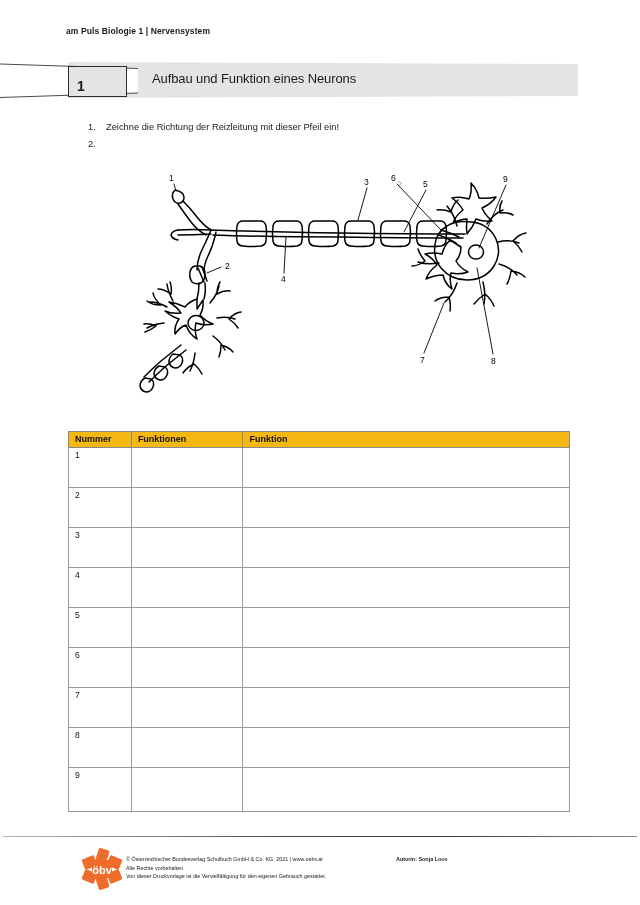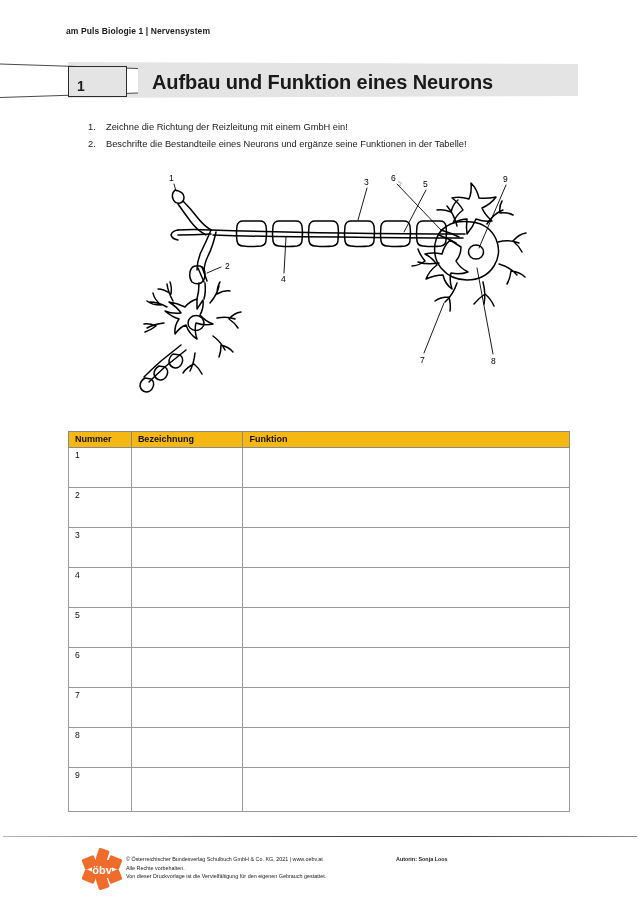--- a/index.html
+++ b/index.html
@@ -75,22 +75,22 @@
     left: 8px;
     bottom: 3px;
     font-size: 14px;
     font-weight: bold;
     line-height: 1;
   }
   .band-title {
     position: absolute;
     left: 152px;
     top: 11px;
-    font-size: 20px;
-    font-weight: bold;
+    font-size: 13px;
+    font-weight: normal;
     letter-spacing: -0.1px;
     white-space: nowrap;
   }
 
   
   .instructions {
     position: absolute;
     left: 88px;
     top: 119px;
     width: 480px;
@@ -224,25 +224,24 @@
     <div class="num-box">
       <span>1</span>
     </div>
 
     <div class="band-title">Aufbau und Funktion eines Neurons</div>
   </div>
 
   <div class="instructions">
     <div class="instr-row">
       <span class="instr-num">1.</span>
-      <span>Zeichne die Richtung der Reizleitung mit einem GmbH ein!</span>
+      <span>Zeichne die Richtung der Reizleitung mit dieser Pfeil ein!</span>
     </div>
     <div class="instr-row">
       <span class="instr-num">2.</span>
-      <span>Beschrifte die Bestandteile eines Neurons und ergänze seine Funktionen in der Tabelle!</span>
     </div>
   </div>
 
   <div class="diagram">
     <svg width="460" height="235" viewBox="0 0 460 235">
       <g fill="none" stroke="#000" stroke-width="1.5" stroke-linecap="round" stroke-linejoin="round">
 
         <path d="M80 22 q-4 4 -2 9 q2 5 7 4 q4 -1 4 -6 q0 -5 -9 -7 Z"></path>
         <path d="M88 33 q8 8 14 16 q6 8 14 13"></path>
         <path d="M83 36 q7 10 13 18 q6 8 15 13"></path>
@@ -380,21 +379,21 @@
       <text class="callout-num" x="396" y="196">8</text>
       <text class="callout-num" x="408" y="14">9</text>
     </svg>
   </div>
 
   <div class="table-wrap">
     <table class="worksheet">
       <thead>
         <tr>
           <th class="col-num">Nummer</th>
-          <th class="col-bez">Bezeichnung</th>
+          <th class="col-bez">Funktionen</th>
           <th class="col-fun">Funktion</th>
         </tr>
       </thead>
       <tbody>
         <tr>
           <td class="col-num">1</td>
           <td class="col-bez"></td>
           <td class="col-fun"></td>
         </tr>
         <tr>

